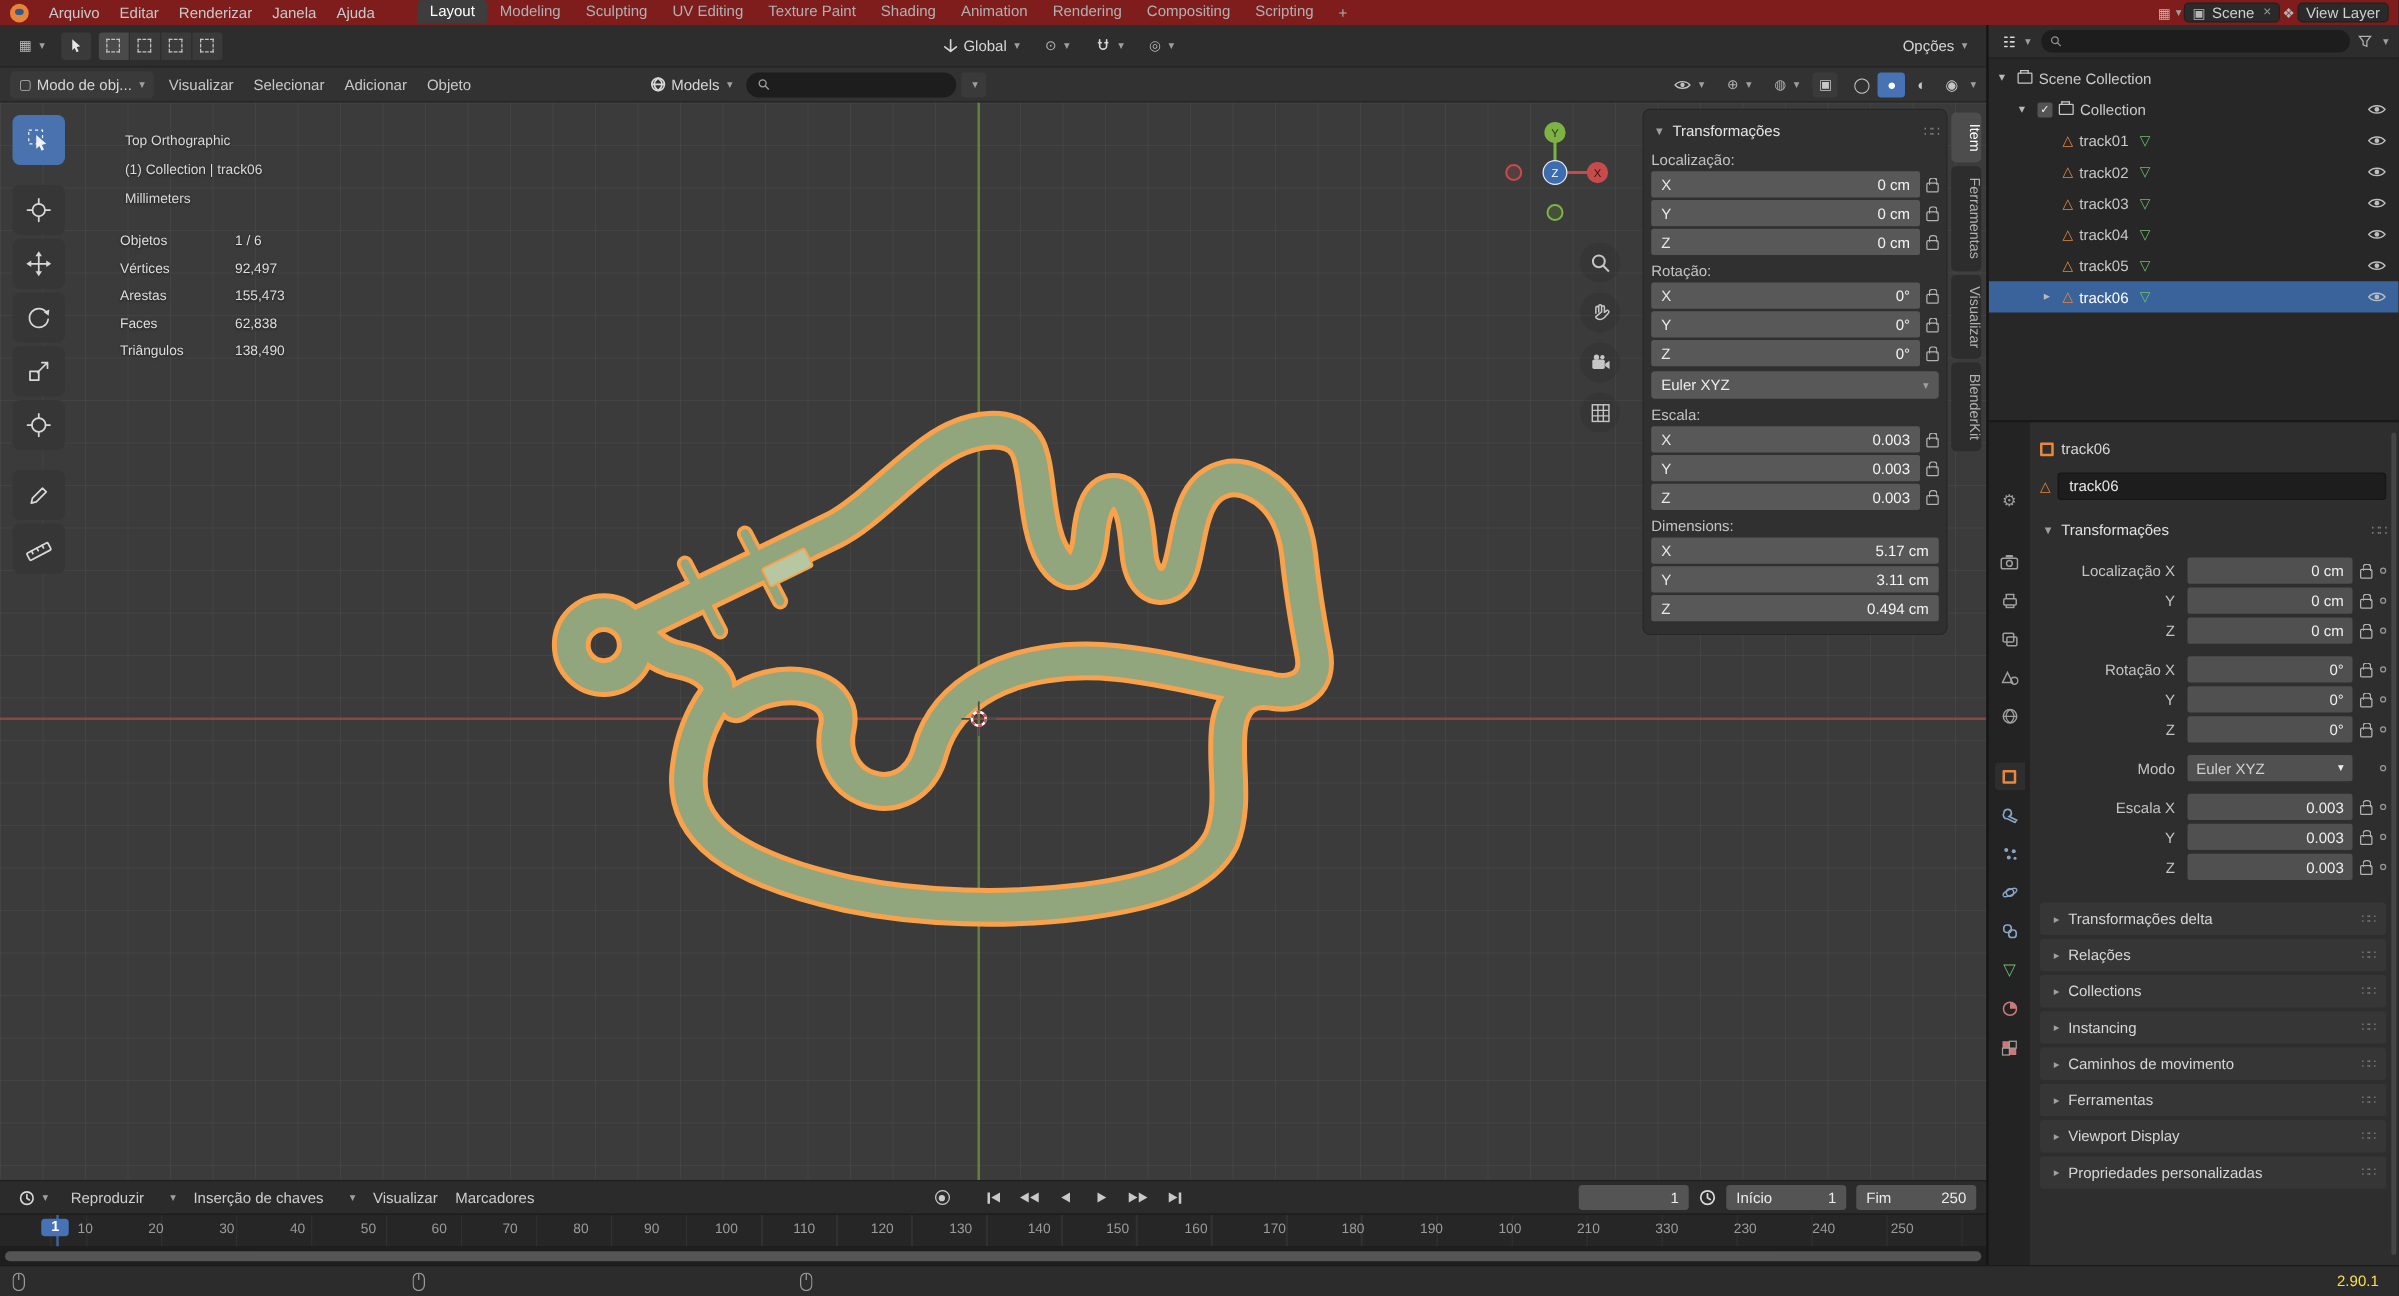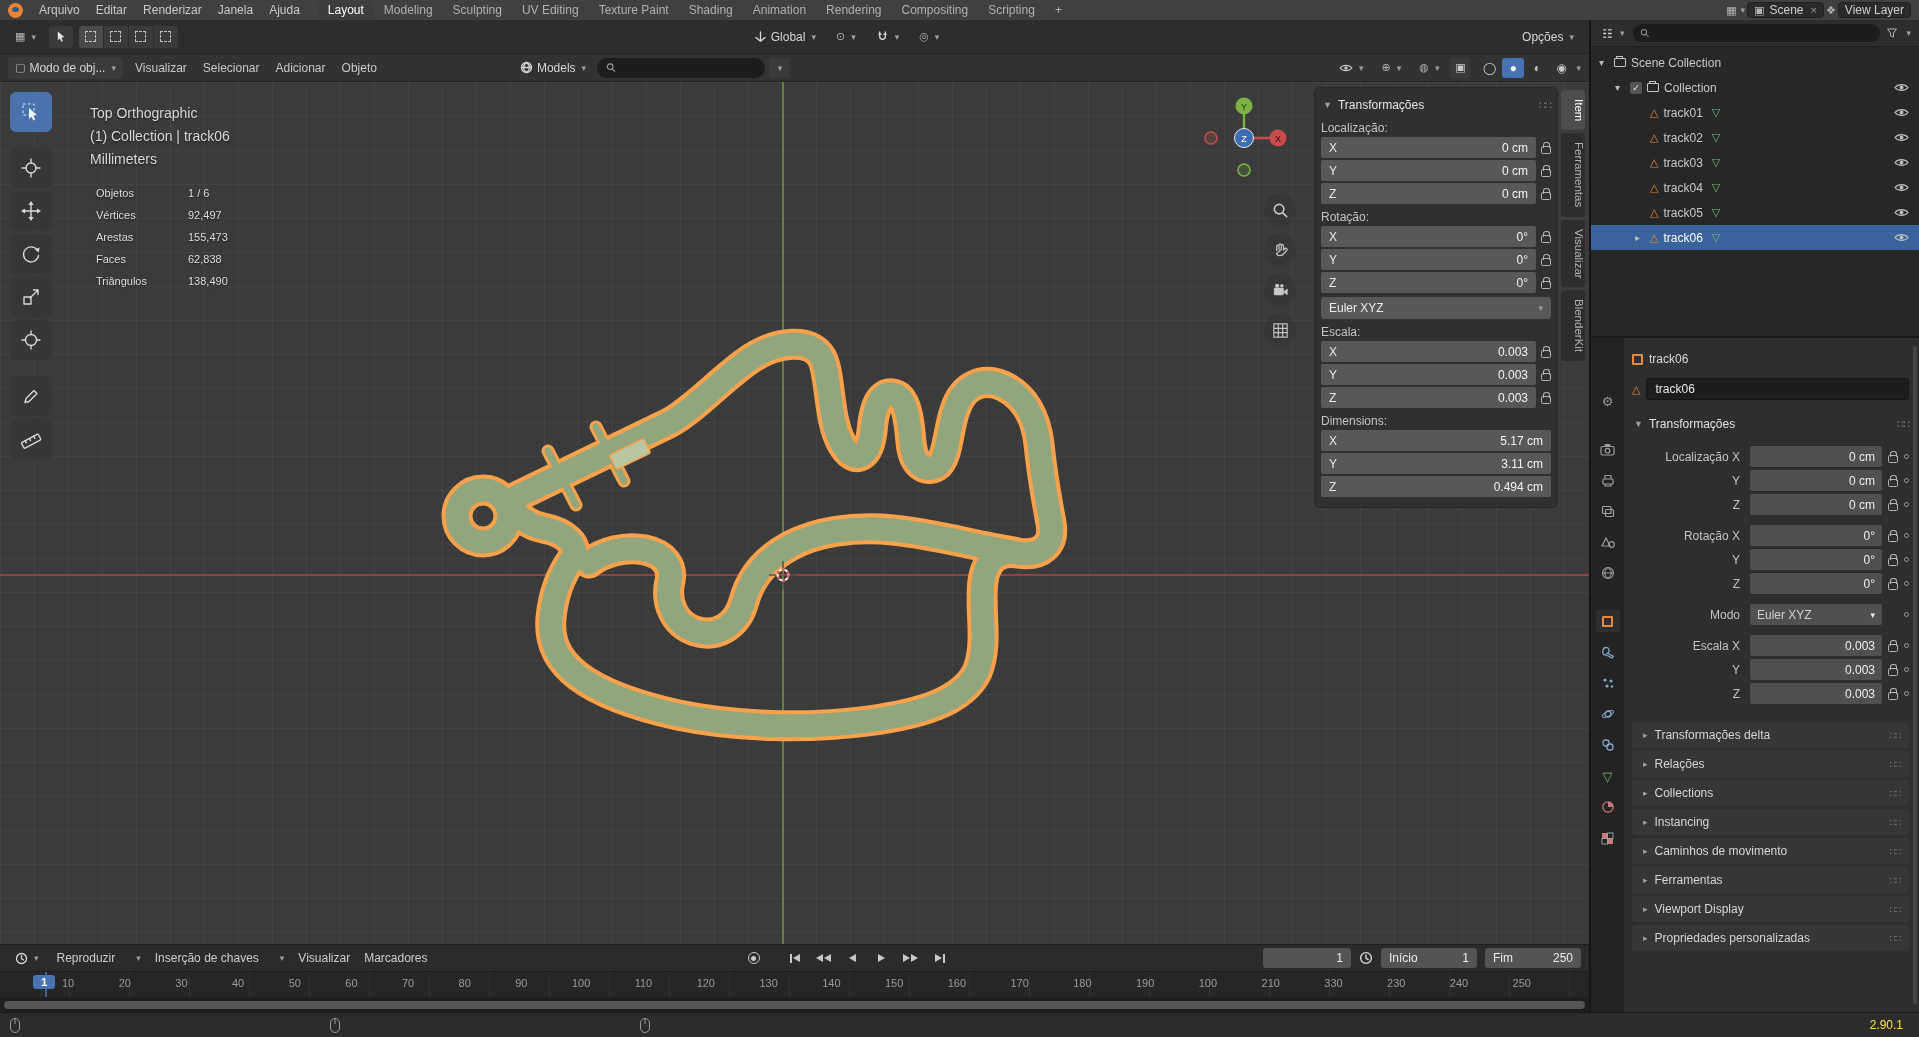--- a/index.html
+++ b/index.html
@@ -2,25 +2,25 @@
 <html><head>
 <meta charset="utf-8">
 <style>
 *{box-sizing:border-box}
 html,body{margin:0;padding:0}
 body{width:1919px;height:1037px;overflow:hidden;background:#1b1b1b;color:#d0d0d0;
      font-family:"Liberation Sans","DejaVu Sans",sans-serif;font-size:12px;}
 .app{width:100%;height:100%;display:flex;flex-direction:column}
 
 
-.topbar{height:20px;flex:0 0 auto;background:#404040;display:flex;align-items:center;padding:0 8px;gap:2px}
+.topbar{height:20px;flex:0 0 auto;background:#7f1d1d;display:flex;align-items:center;padding:0 8px;gap:2px}
 .app-logo{width:15px;height:15px;border-radius:50%;background:#e8833a;position:relative;margin-right:6px;flex:0 0 auto}
 .app-logo::after{content:"";position:absolute;left:4px;top:4px;width:7px;height:5px;border-radius:50%;background:#2b5b8f}
 .menu-item{padding:1px 8px;border-radius:3px;color:#c9c9c9;white-space:nowrap}
-.ws-tabs{display:flex;align-items:center;margin-left:8px;height:100%}
+.ws-tabs{display:flex;align-items:flex-start;margin-left:24px;height:100%}
 .ws-tab{padding:2px 10px 3px;border-radius:4px 4px 0 0;color:#b0b0b0;white-space:nowrap}
 .ws-tab.active{background:#3d3d3d;color:#fff}
 .ws-add{padding:0 8px;color:#b0b0b0}
 .tb-spacer{flex:1}
 .tb-pill{display:flex;align-items:center;gap:5px;background:#2a2a2a;border:1px solid #202020;border-rad;border-radius:4px;height:16px;padding:0 6px;color:#cfcfcf;white-space:nowrap}
 .tb-x{color:#9a9a9a;font-size:11px;padding-left:2px}
 .mini-ic{color:#b5b5b5;font-size:11px}
 .caret{color:#9f9f9f;font-size:9px;margin-left:2px}
 
 
@@ -59,21 +59,21 @@
 .track-svg{position:absolute;left:0;top:0}
 .cursor3d{position:absolute;left:769px;top:479px}
 
 
 .tools{position:absolute;left:10px;top:10px;display:flex;flex-direction:column;gap:3px}
 .tool-btn{width:42px;height:40px;border-radius:6px;background:#353535e0;display:flex;align-items:center;justify-content:center}
 .tool-btn.active{background:#4a72ae}
 .tool-gap{height:10px}
 
 
-.vp-info{position:absolute;left:90px;top:20px;line-height:23px;color:#d9d9d9;text-shadow:0 1px 2px rgba(0,0,0,.55);font-size:14px}
+.vp-info{position:absolute;left:100px;top:20px;line-height:23px;color:#d9d9d9;text-shadow:0 1px 2px rgba(0,0,0,.55);font-size:11px}
 .vp-stats{position:absolute;left:96px;top:100px;line-height:22px;font-size:11px;color:#dedede;text-shadow:0 1px 2px rgba(0,0,0,.55)}
 .vp-stats .srow{display:flex}
 .vp-stats .slabel{width:92px}
 .gizmo{position:absolute;left:1198px;top:12px}
 .nav-btns{position:absolute;left:1264px;top:112px;display:flex;flex-direction:column;gap:8px}
 .nav-btn{width:32px;height:32px;border-radius:50%;display:flex;align-items:center;justify-content:center;background:rgba(40,40,40,.25)}
 
 
 .npanel{position:absolute;right:32px;top:6px;width:242px;background:rgba(47,47,47,.97);border-radius:5px;padding:5px 6px 8px;box-shadow:0 0 0 1px #262626}
 .np-header{display:flex;align-items:center;gap:6px;height:24px;color:#e6e6e6}

